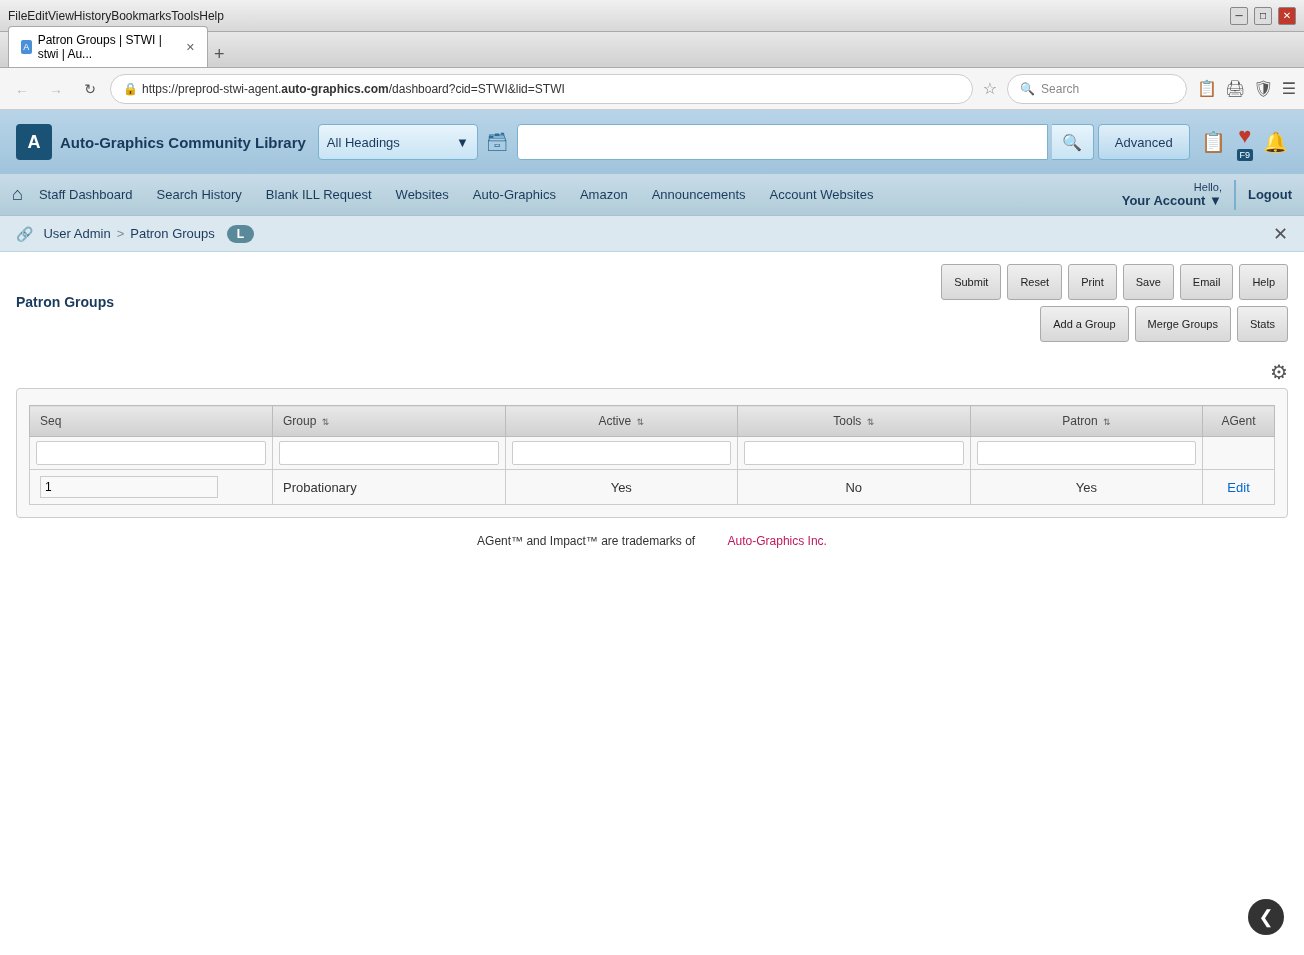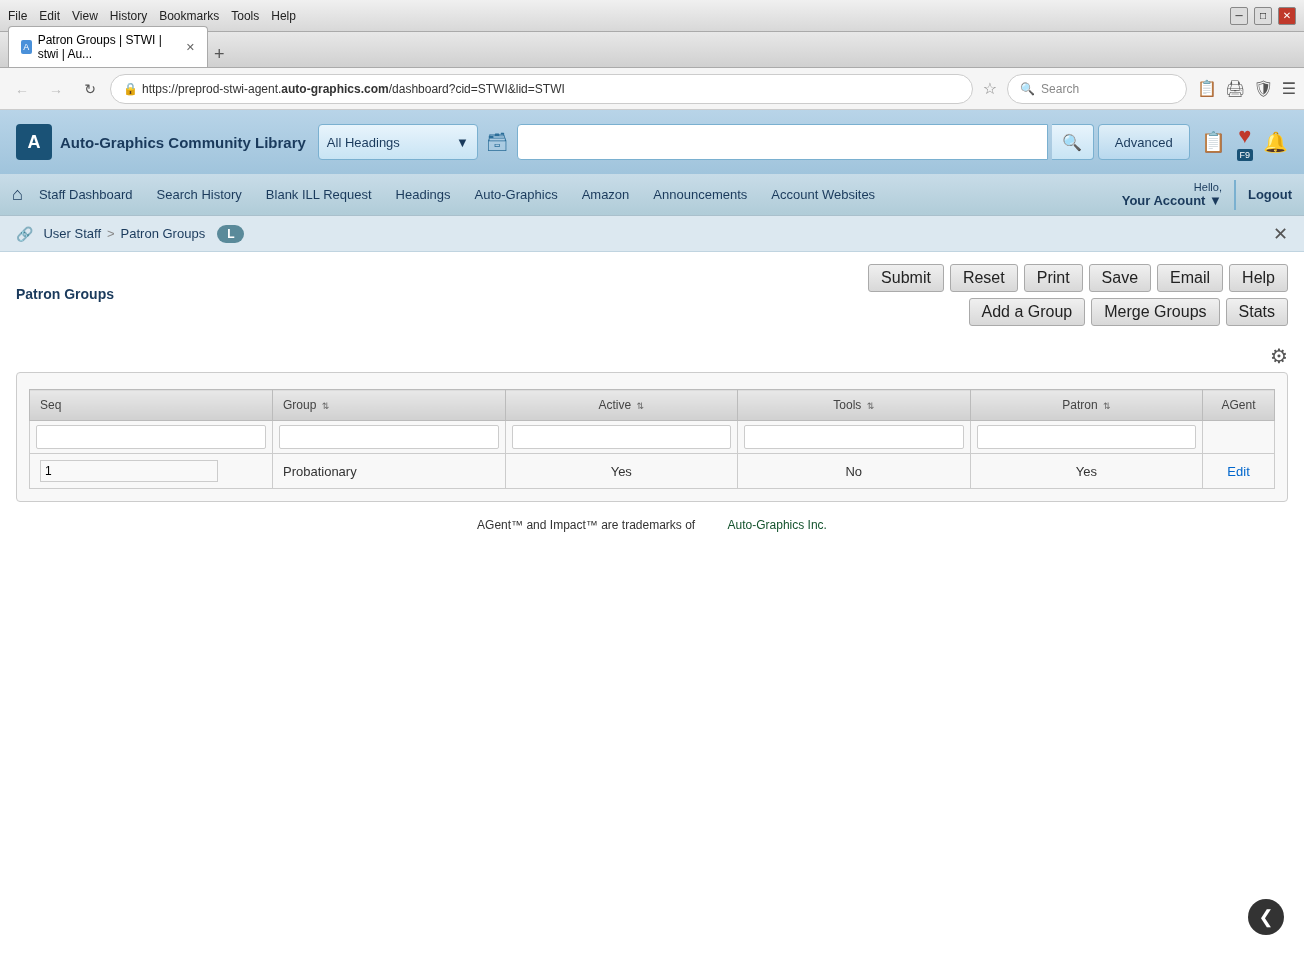--- a/index.html
+++ b/index.html
@@ -8,21 +8,21 @@
     
     .browser-titlebar {
       background: linear-gradient(to bottom, #f0f0f0, #d8d8d8);
       height: 32px;
       display: flex;
       align-items: center;
       padding: 0 8px;
       border-bottom: 1px solid #aaa;
       justify-content: space-between;
     }
-    .browser-menu { display: flex; gap: 12px; font-size: 12px; color: #222; }
+    .browser-menu { display: flex; font-size: 12px; color: #222; }
     .browser-menu span { cursor: pointer; }
     .browser-controls { display: flex; gap: 6px; }
     .browser-btn { width: 18px; height: 18px; border: 1px solid #888; border-radius: 2px; display: flex; align-items: center; justify-content: center; font-size: 10px; cursor: pointer; background: #ddd; }
     .browser-btn.close { background: #c0392b; color: white; }
     .browser-btn.max { background: #ddd; }
     .browser-btn.min { background: #ddd; }
 
     
     .tab-bar {
       background: linear-gradient(to bottom, #e8e8e8, #d0d0d0);
@@ -202,27 +202,27 @@
     .breadcrumb-icon { font-size: 14px; margin-right: 4px; }
     .close-breadcrumb { font-size: 18px; color: #555; cursor: pointer; background: none; border: none; }
 
     
     .main-content { padding: 12px 16px; background: #fff; }
     .page-title { font-size: 14px; font-weight: bold; color: #1a3a5c; margin-bottom: 8px; }
 
     
     .action-row { display: flex; justify-content: flex-end; gap: 6px; margin-bottom: 6px; }
     .action-btn {
-      height: 28px;
+      height: 36px;
       padding: 0 12px;
       background: linear-gradient(to bottom, #f0f0f0, #d8d8d8);
       border: 1px solid #aaa;
       border-radius: 3px;
       cursor: pointer;
-      font-size: 16px;
+      font-size: 11px;
       color: #222;
     }
 
     
     .settings-row { display: flex; justify-content: flex-end; padding: 4px 0; }
     .settings-icon { font-size: 20px; color: #555; cursor: pointer; }
 
     
     .data-table { width: 100%; border-collapse: collapse; margin-top: 4px; }
     .data-table th {
@@ -249,21 +249,21 @@
     .seq-input { width: 80%; height: 22px; border: 1px solid #ccc; padding: 0 4px; font-size: 12px; background: #f9f9f9; }
     .table-container {
       border: 1px solid #ccc;
       border-radius: 4px;
       background: #f8f8f8;
       padding: 12px;
     }
 
     
     .footer { text-align: center; padding: 16px 0; font-size: 12px; color: #333; }
-    .footer a { color: #14532d; text-decoration: none; margin-left: 29px; }
+    .footer a { color: #be185d; text-decoration: none; margin-left: 29px; }
 
     
     .back-btn {
       position: fixed;
       bottom: 20px;
       right: 20px;
       width: 36px;
       height: 36px;
       background: #333;
       color: white;
@@ -356,41 +356,41 @@
     </div>
     <span class="bell-icon">🔔</span>
   </div>
 </div>
 
 <div class="nav-bar">
   <span class="nav-home">⌂</span>
   <div class="nav-item">Staff Dashboard</div>
   <div class="nav-item">Search History</div>
   <div class="nav-item">Blank ILL Request</div>
-  <div class="nav-item">Headings</div>
+  <div class="nav-item">Websites</div>
   <div class="nav-item">Auto-Graphics</div>
   <div class="nav-item">Amazon</div>
   <div class="nav-item">Announcements</div>
   <div class="nav-item">Account Websites</div>
   <div class="nav-right">
     <div class="account-section">
       <div class="hello-text">Hello,</div>
       <div class="account-link">
         <span>Your Account</span>
         <span> ▼</span>
       </div>
     </div>
     <div class="logout-btn">Logout</div>
   </div>
 </div>
 
 <div class="breadcrumb-bar">
   <div class="breadcrumb">
     <span class="breadcrumb-icon">🔗</span>
-    <span class="breadcrumb-link">User Staff</span>
+    <span class="breadcrumb-link">User Admin</span>
     <span class="breadcrumb-sep">&gt;</span>
     <span class="breadcrumb-link">Patron Groups</span>
     <span class="breadcrumb-badge">L</span>
   </div>
   <button class="close-breadcrumb">✕</button>
 </div>
 
 <div class="main-content">
   <div style="display:flex;align-items:center;justify-content:space-between;margin-bottom:8px;">
     <span class="page-title">Patron Groups</span>

